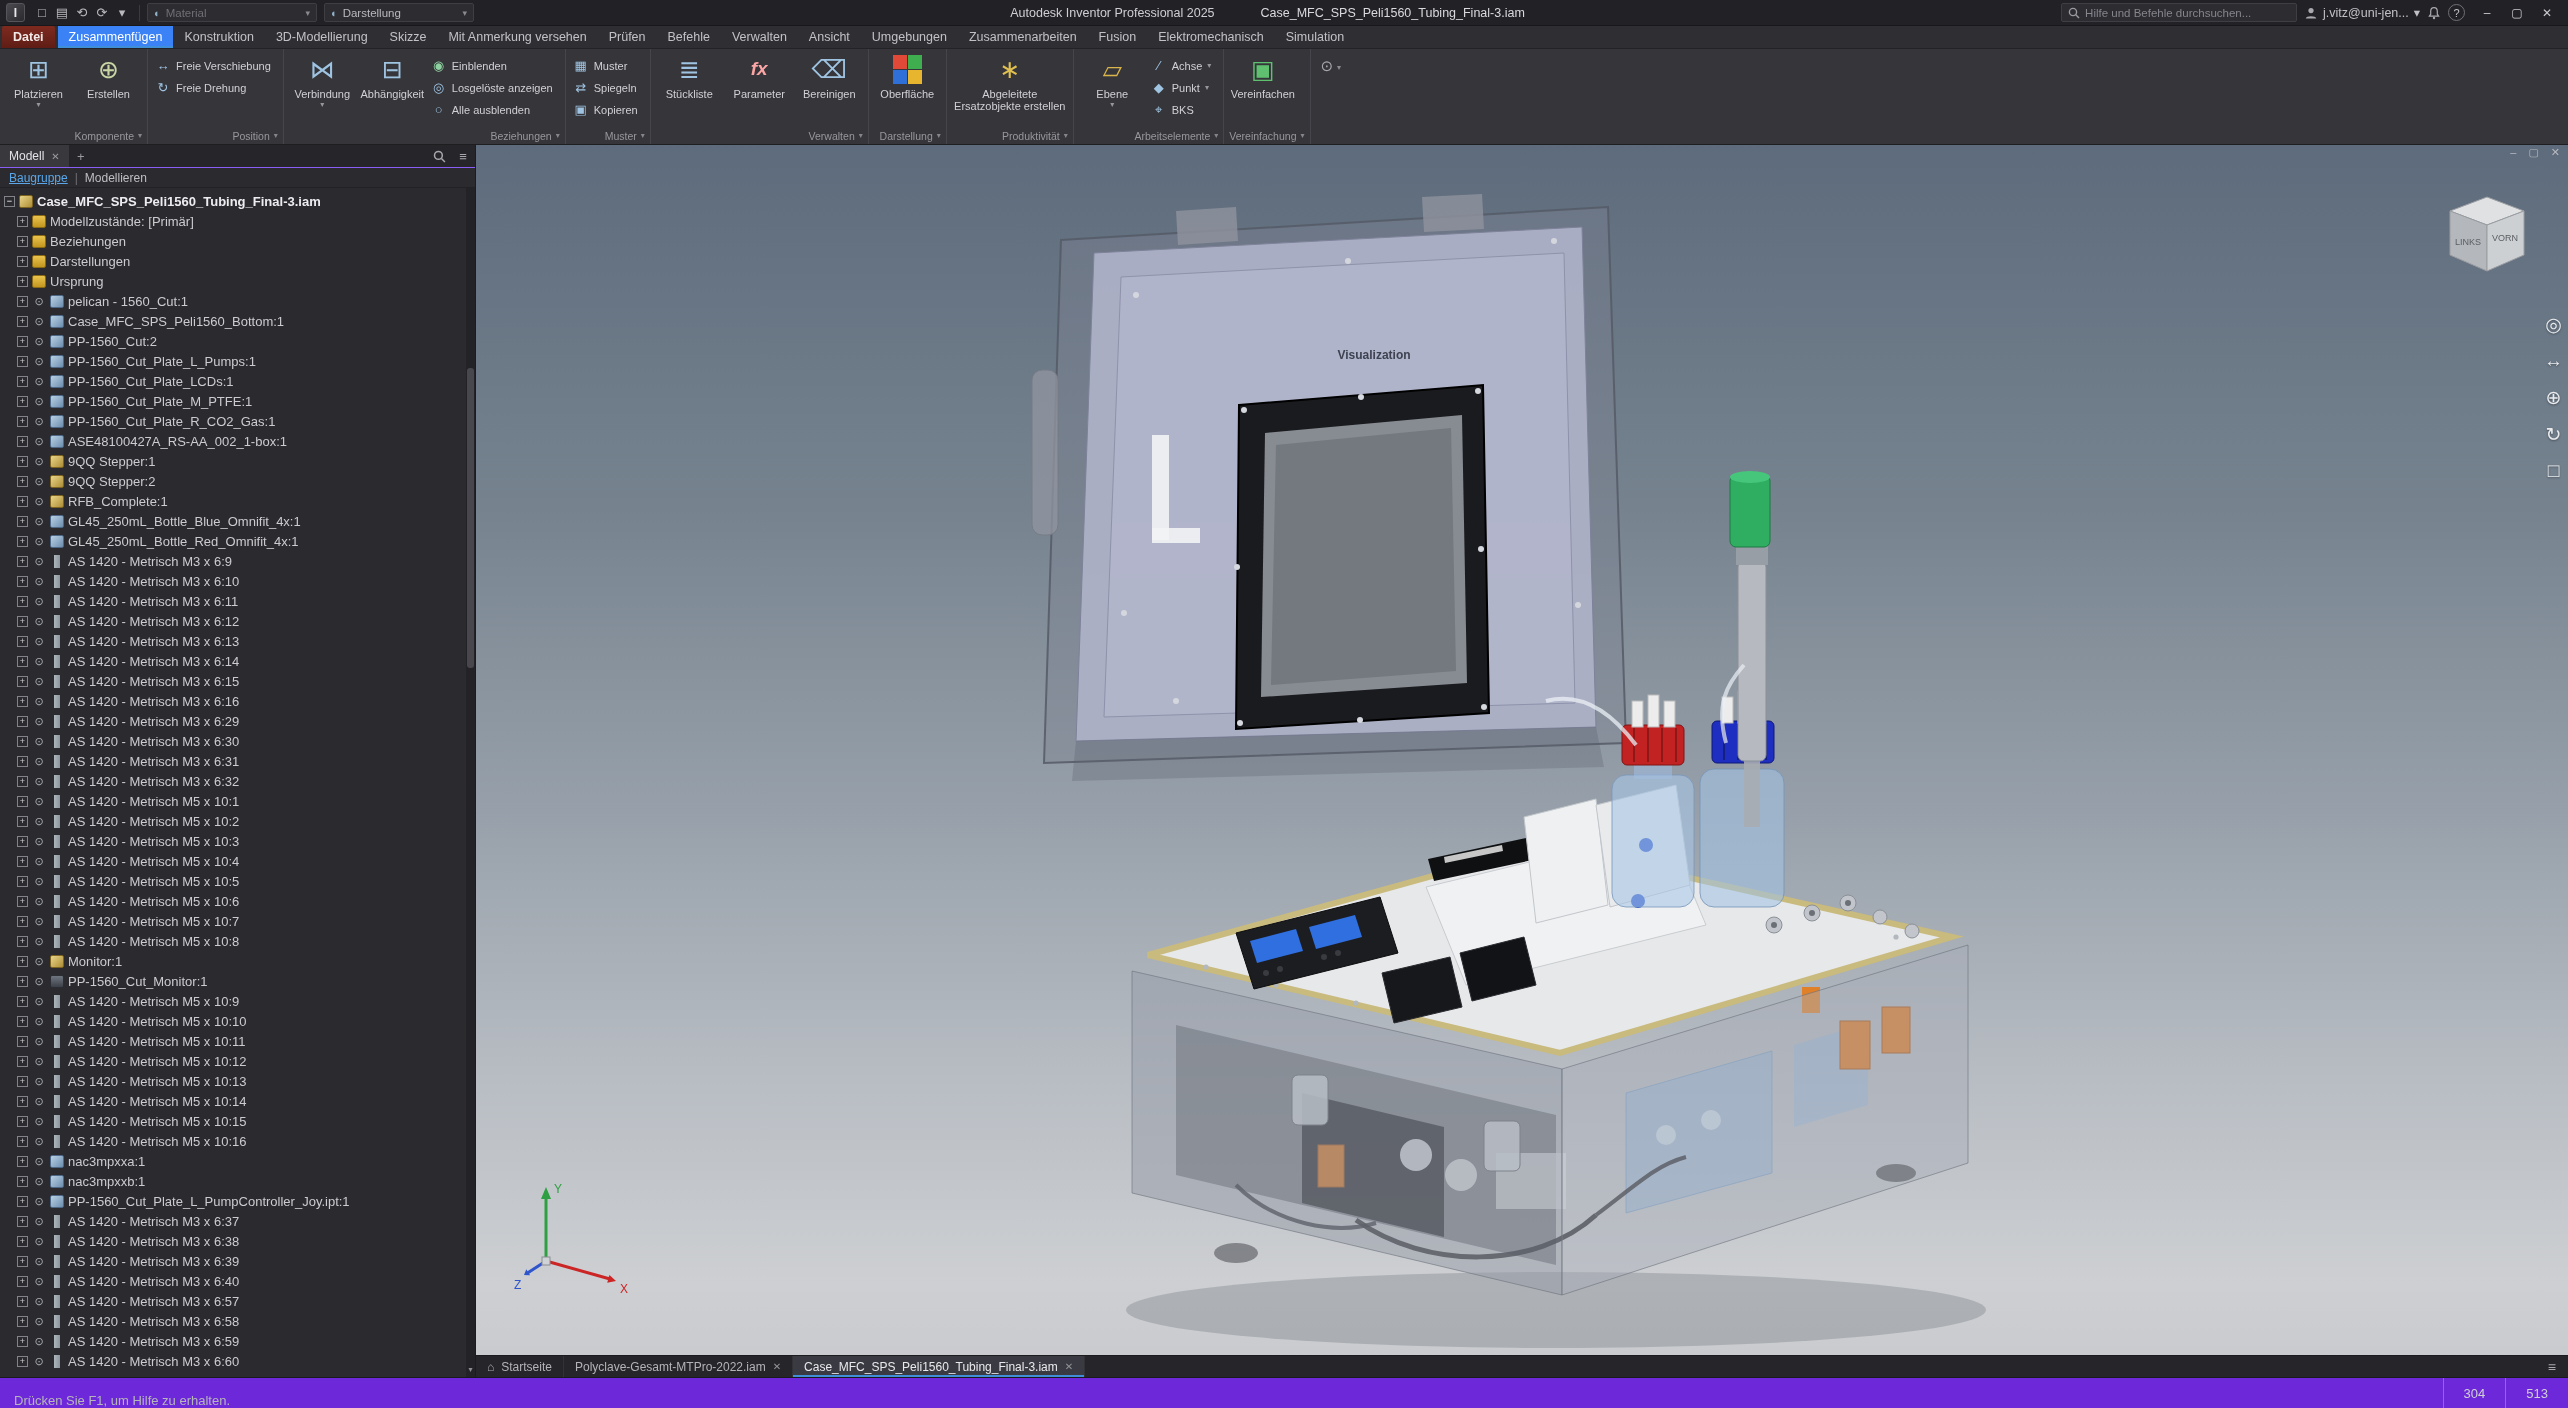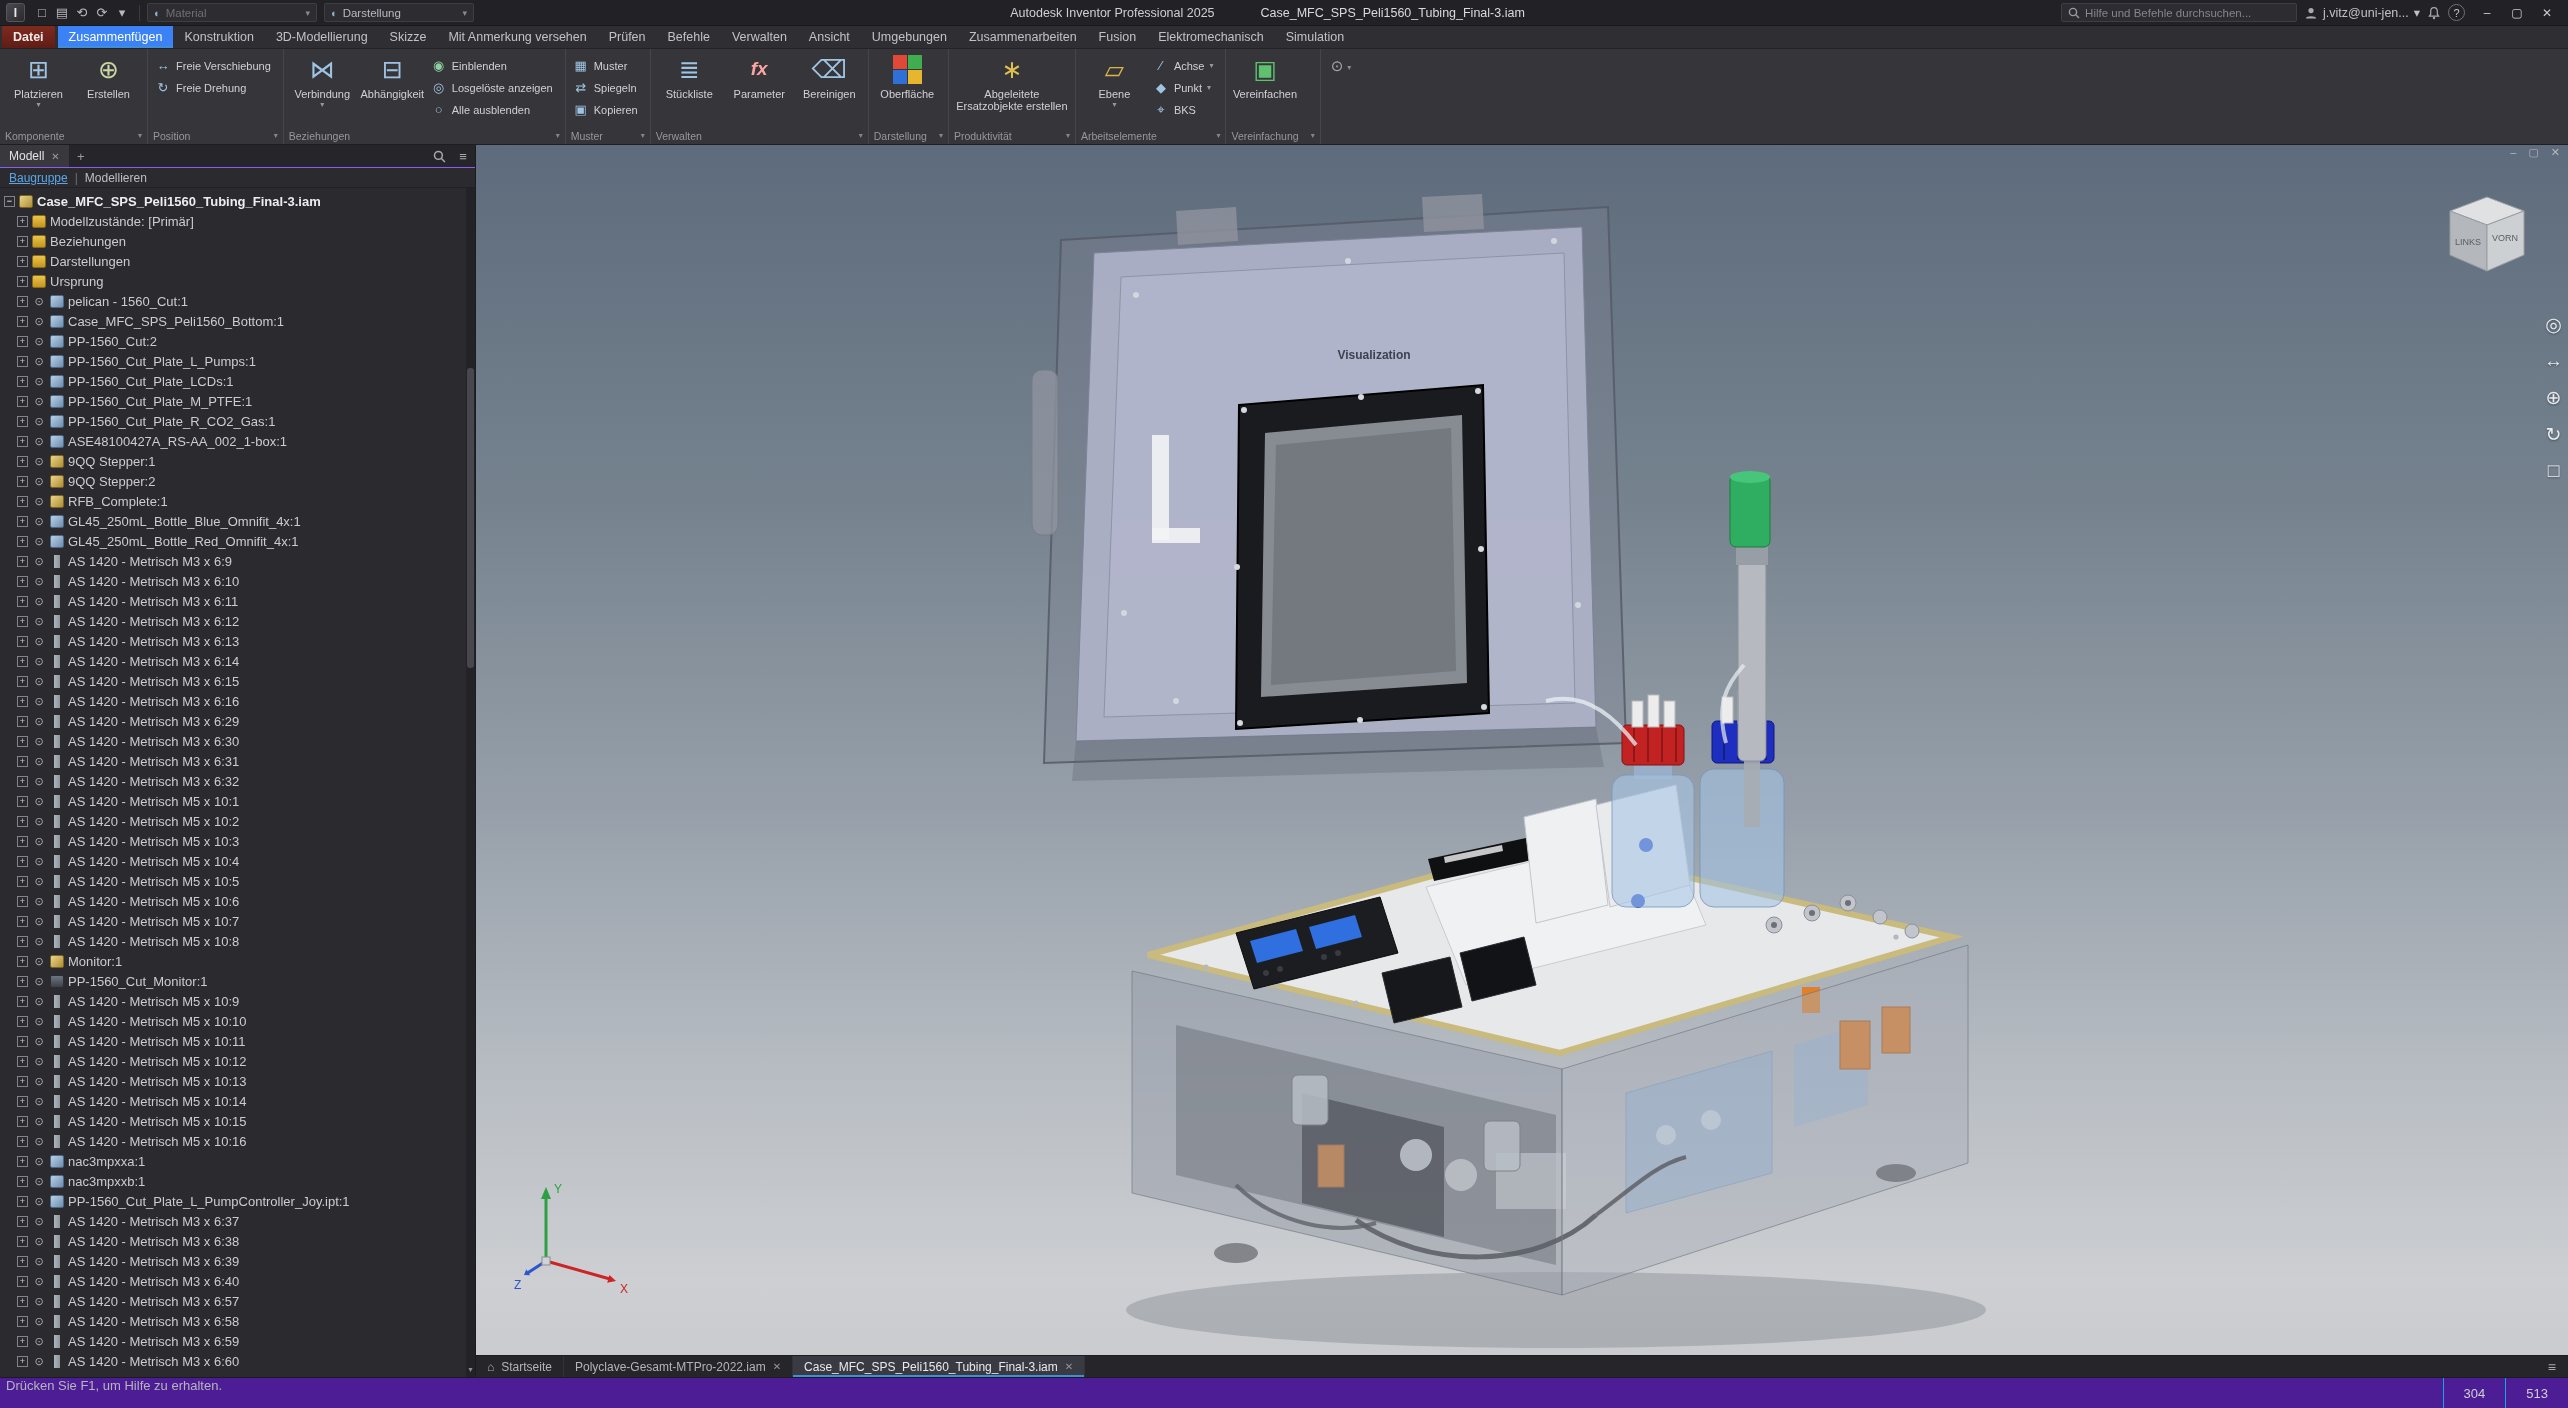--- a/index.html
+++ b/index.html
@@ -46,21 +46,21 @@
   .rbl{width:67px;display:flex;flex-direction:column;align-items:center;padding-top:2px;color:#d1d1d5;
     font-size:11px;text-align:center;line-height:1.12;border-radius:2px}
   .rbl.wide{width:116px}
   .ric-big{width:34px;height:32px;display:flex;align-items:center;justify-content:center;font-size:25px;
     color:#9fc4e2;margin-bottom:3px}
   .rbl-caret{font-size:8px;color:#96969c;margin-top:1px}
   .rsc{display:flex;flex-direction:column;gap:1px;padding-top:4px}
   .rbs{display:flex;align-items:center;gap:5px;height:21px;padding:0 7px 0 2px;color:#d1d1d5;font-size:11px;white-space:nowrap;border-radius:2px}
   .ric-sm{width:16px;height:16px;font-size:13px;display:flex;align-items:center;justify-content:center;color:#9fc4e2}
   .rbs-caret{font-size:8px;color:#96969c}
-  .rgl{height:17px;display:flex;align-items:center;justify-content:space-between;gap:12px;color:#97979c;font-size:10.5px;white-space:nowrap}
+  .rgl{height:17px;display:flex;align-items:center;justify-content:flex-end;gap:4px;color:#97979c;font-size:10.5px;white-space:nowrap}
   .rgl-caret{font-size:8px;color:#84848a}
   .surf{display:grid;grid-template-columns:14px 14px;grid-template-rows:14px 14px;gap:1px}
   .surf i{display:block}
   .fx{font-style:italic;font-weight:bold;color:#fca5a5;font-size:19px}
   #ribbon-extra{display:flex;align-items:flex-start;padding:8px 10px;gap:4px;color:#a8a8ae;font-size:15px}
   #ribbon-extra .rc{font-size:8px;margin-top:6px;color:#8a8a90}
   
   #browser{position:absolute;left:0;top:145px;bottom:31px;width:476px;background:#2b2b2f;
     border-right:1px solid #1c1c1f;display:flex;flex-direction:column}
   .btabs{height:23px;background:#26262a;display:flex;align-items:stretch;font-size:12px;color:#bfbfc3;
@@ -102,22 +102,22 @@
   #docwin-controls{position:absolute;right:8px;top:1px;display:flex;gap:12px;color:#b9b9bd;font-size:11px}
   
   #doctabs{position:absolute;left:476px;right:0;bottom:31px;height:22px;background:#26262a;display:flex;
     align-items:stretch;font-size:12px;color:#b4b4b8;border-top:1px solid #1c1c1f}
   .dtab{display:flex;align-items:center;gap:7px;padding:0 11px;border-right:1px solid #323237;white-space:nowrap}
   .dtab.active{background:#3a3b42;color:#e9e9ed;box-shadow:inset 0 -2px 0 #3e8ed8}
   .dhome{font-size:12px;color:#a8a8ae}
   .dclose{font-size:10px;color:#94949a}
   .dmenu{margin-left:auto;padding:0 12px;display:flex;align-items:center;color:#a8a8ac;font-size:14px}
   
-  #statusbar{position:absolute;left:0;right:0;bottom:0;height:31px;background:#4c1d95;border-top:1px solid #1b1b1e;
-    display:flex;align-items:flex-start;font-size:13px;color:#b6b6ba;padding-left:6px}
+  #statusbar{position:absolute;left:0;right:0;bottom:0;height:31px;background:#6d28d9;border-top:1px solid #1b1b1e;
+    display:flex;align-items:flex-end;font-size:13px;color:#b6b6ba;padding-left:14px}
   .scounts{margin-left:auto;display:flex;height:100%}
   .scount{display:flex;align-items:center;padding:0 20px;border-left:1px solid #0ea5e9;color:#d0d0d4}
 </style>
 </head>
 <body>
 
 <div id="titlebar">
   <div class="app-logo">I</div>
   <div id="quickicons" style="display: flex;">
       <span class="qic">□</span>

